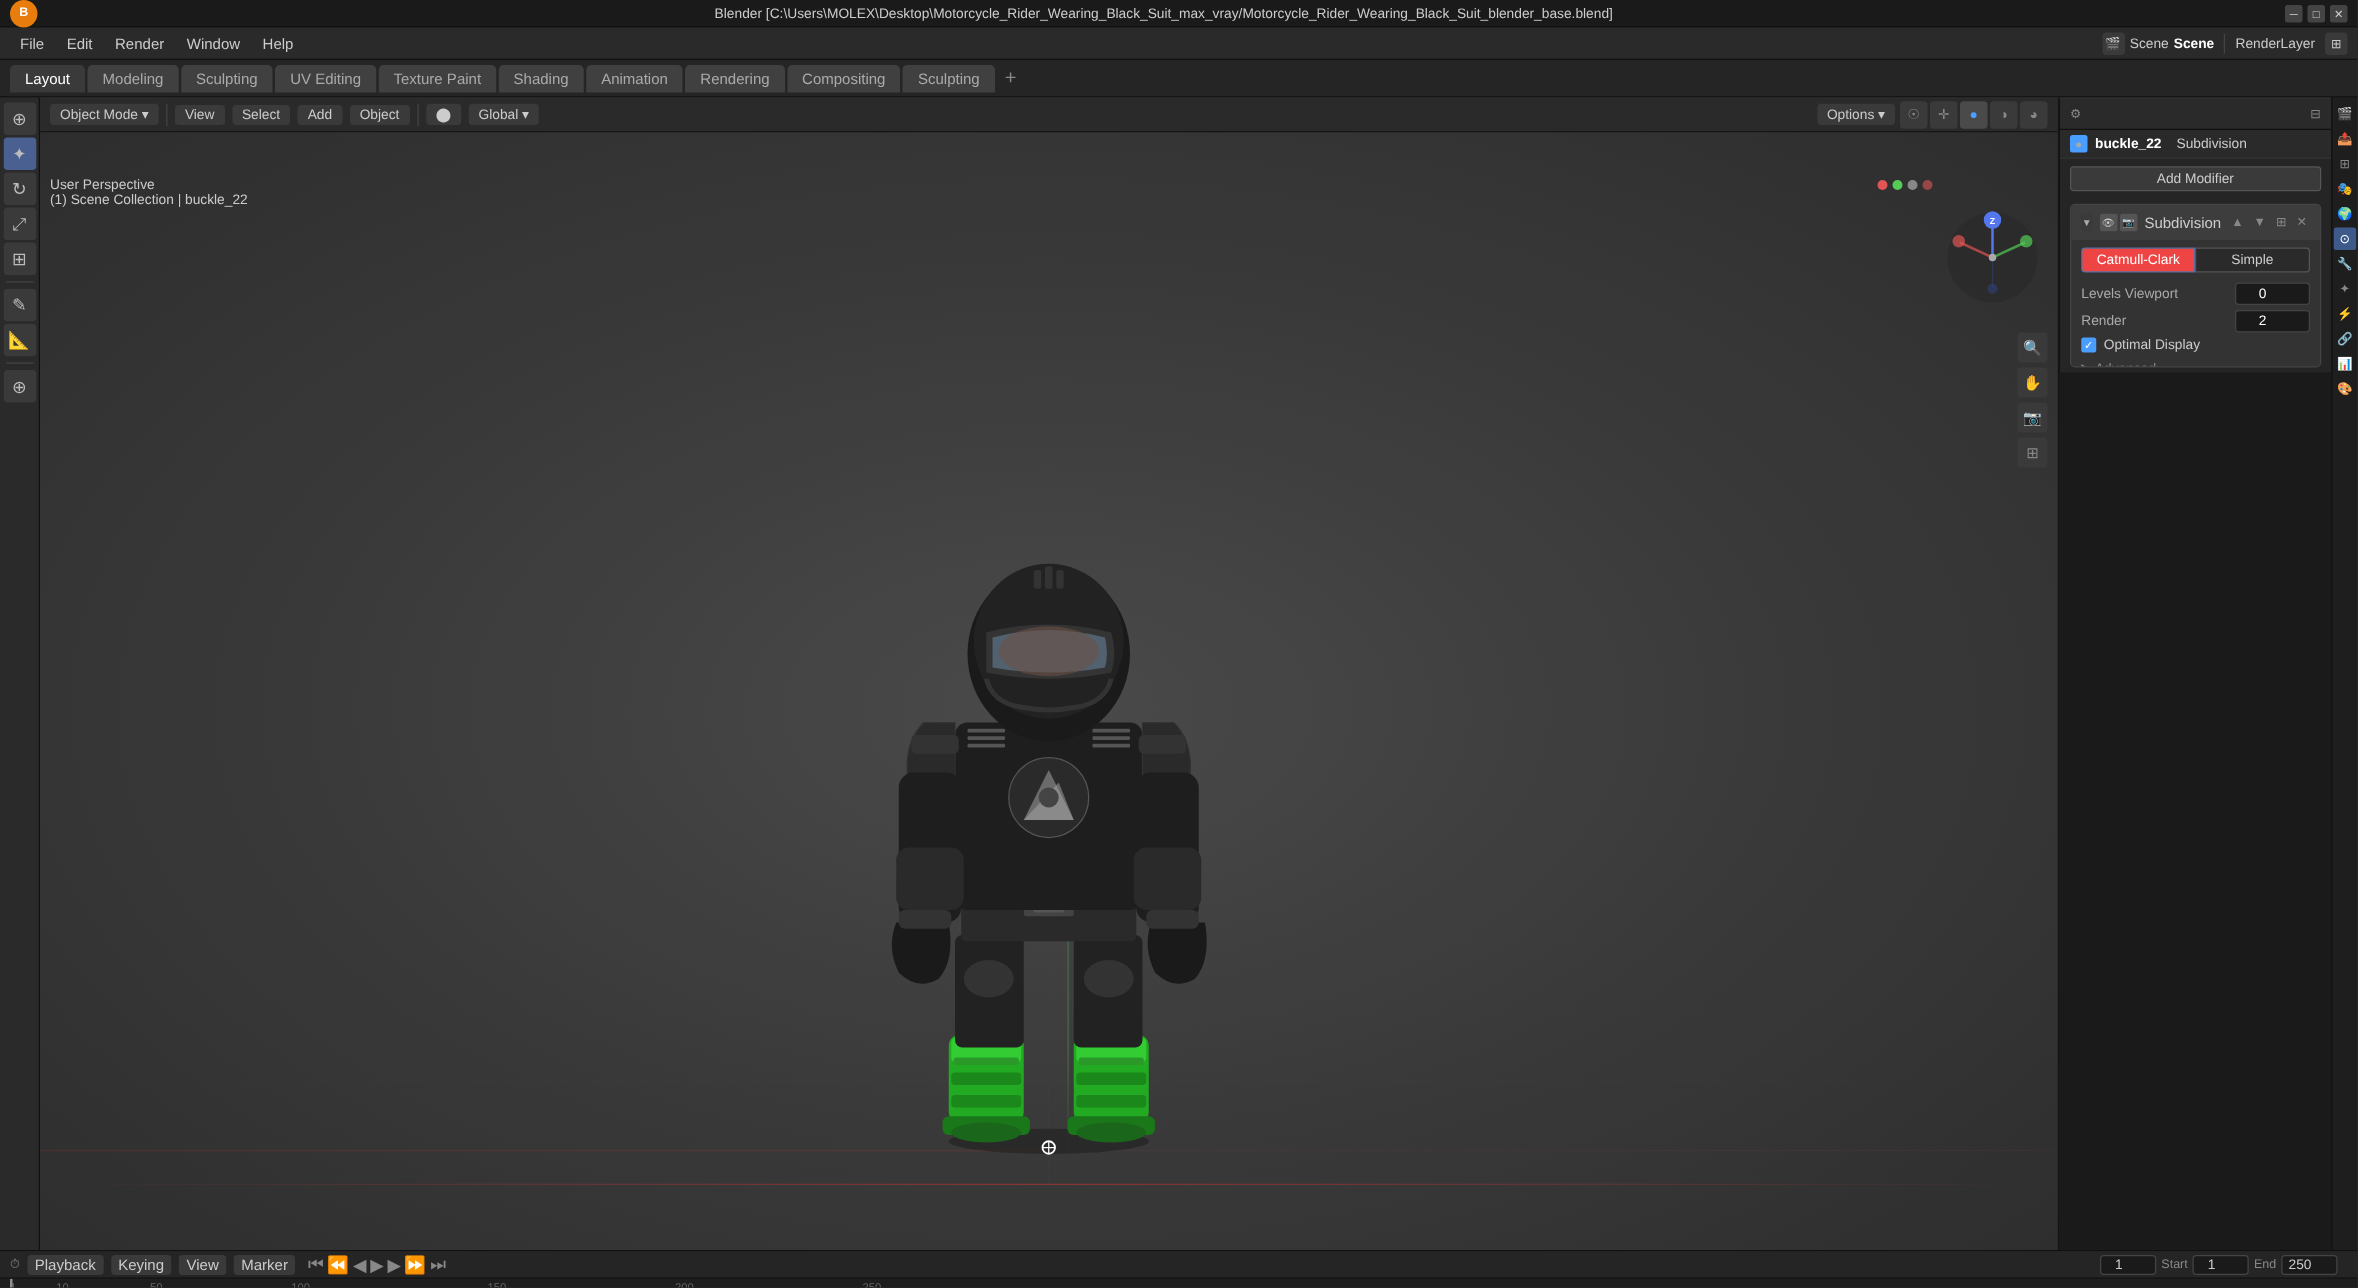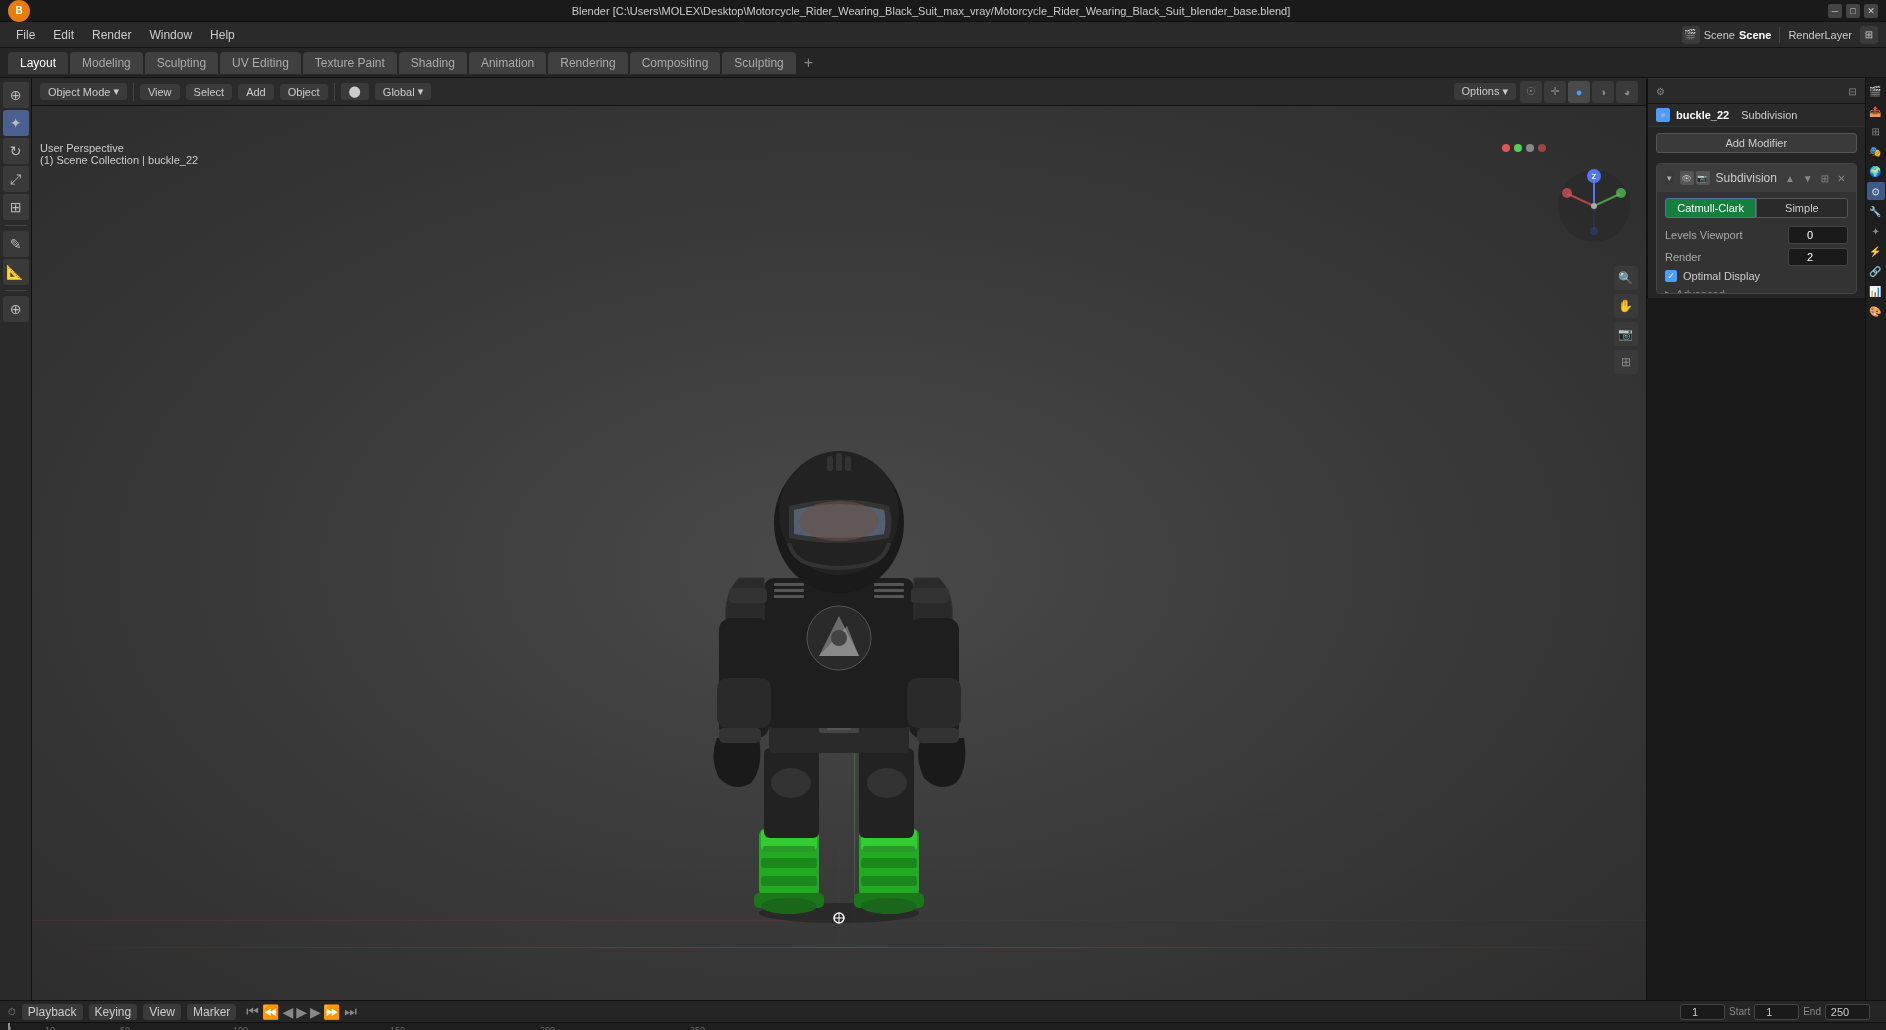--- a/index.html
+++ b/index.html
@@ -265,21 +265,21 @@
       padding: 3px;
       text-align: center;
       font-size: 11px;
       cursor: pointer;
       border: 1px solid #555;
       color: #ccc;
       background: #2a2a2a;
     }
     .mod-type-btn:first-child { border-radius: 3px 0 0 3px; }
     .mod-type-btn:last-child { border-radius: 0 3px 3px 0; }
-    .mod-type-btn.active { background: #15803d; color: #fff; border-color: #5a70a0; }
+    .mod-type-btn.active { background: #ef4444; color: #fff; border-color: #5a70a0; }
 
     .mod-field-row {
       display: flex;
       align-items: center;
       margin-bottom: 4px;
       gap: 18px;
     }
     .mod-field-label { font-size: 11px; color: #aaa; flex: 1; }
     .mod-field-value {
       background: #1a1a1a;

